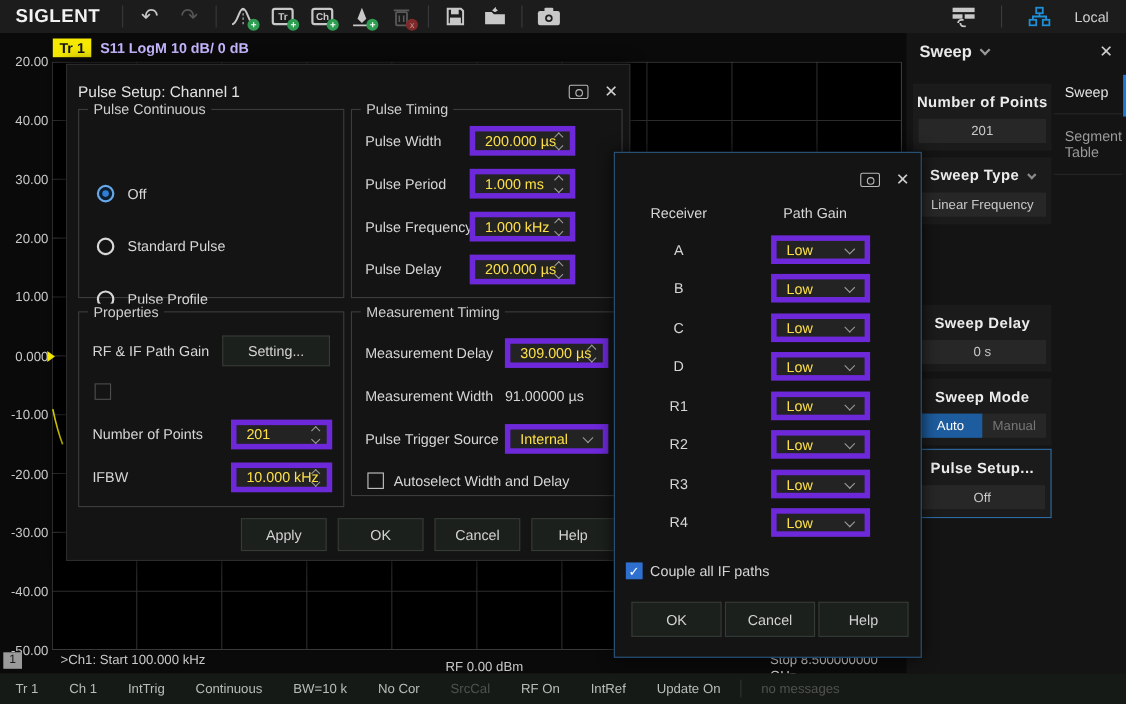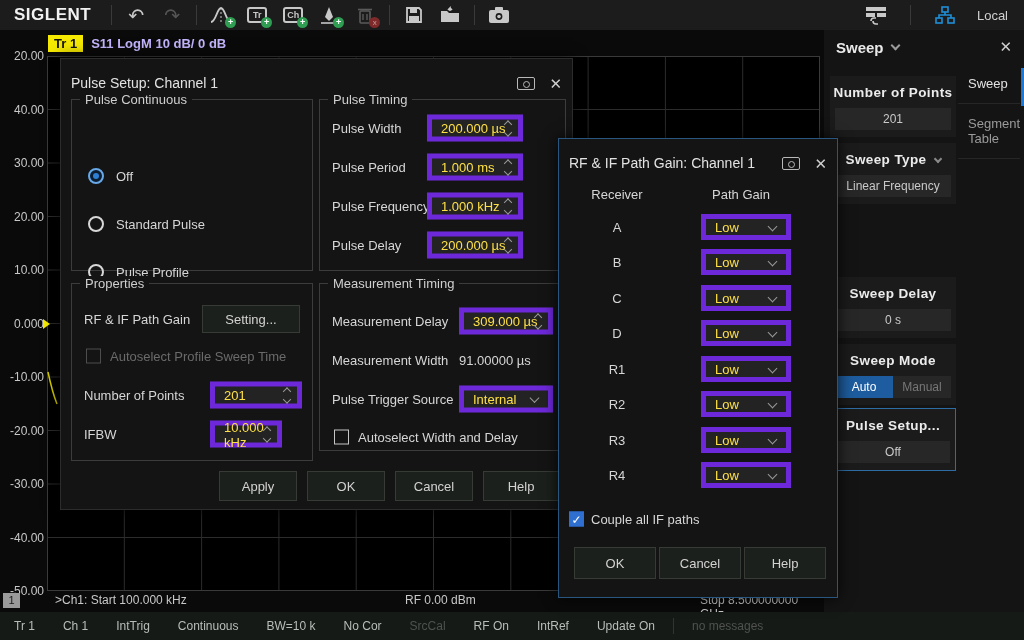--- a/index.html
+++ b/index.html
@@ -33,21 +33,21 @@
   
   .plot { position:absolute; left:47px; top:56px; width:773px; height:535px; background:#000; }
   .ytick { position:absolute; width:44px; text-align:right; color:#c8c8c8; font-size:12px; transform:translateY(-50%); left:0; }
   .ref-marker { position:absolute; left:43px; top:324px; width:0; height:0; transform:translateY(-50%);
                 border-top:5px solid transparent; border-bottom:5px solid transparent; border-left:7px solid #f5e900; }
   
   .plot-status { position:absolute; left:0; top:592px; width:820px; height:17px; color:#c8c8c8; font-size:12px; }
   .chan-badge { position:absolute; left:3px; top:1px; width:17px; height:15px; background:#9a9a9a; color:#1a1a1a;
                 font-size:11px; text-align:center; line-height:15px; }
   .ps-start { position:absolute; left:55px; top:1px; }
-  .ps-rf { position:absolute; left:405px; top:1px; }
+  .ps-rf { position:absolute; left:405px; top:7px; }
   .ps-stop { position:absolute; left:700px; top:1px; }
 
   
   .bottombar { position:absolute; left:0; top:612px; width:1024px; height:28px; background:#161a16;
                display:flex; align-items:center; font-size:12px; color:#b9bdb9; }
   .sb-item { padding:0 14px; white-space:nowrap; }
   .sb-item.dim { color:#4f524f; }
   .sb-sep { width:1px; height:16px; background:#333; margin:0 4px; }
 
   
@@ -366,33 +366,32 @@
             <span class="chev down"></span>
           </span>
       </div>
     </div>
 
     <div class="group" style="left:10px; top:224px; width:242px; height:178px">
       <span class="group-label">Properties</span>
       <span class="f-label" style="left:12px; top:35px">RF &amp; IF Path Gain</span>
       <div class="btn" style="left:130px; top:21px; width:98px; height:28px">Setting...</div>
       <span class="check dis" style="left:14px; top:72px"></span>
-      <span class="f-label dim" style="left:38px; top:72px">Autoselect Profile Sweep Time</span>
 
       <span class="f-label" style="left:12px; top:111px">Number of Points</span>
       <div class="field" style="left:138px; top:111px; width:92px; height:27px">
         <span>201</span>
         <span class="spin">
             <span class="chev up"></span>
             <span class="chev down"></span>
           </span>
       </div>
 
       <span class="f-label" style="left:12px; top:150px">IFBW</span>
-      <div class="field" style="left:138px; top:150px; width:72px; height:27px">
+      <div class="field" style="left:138px; top:150px; width:92px; height:27px">
         <span>10.000 kHz</span>
         <span class="spin">
             <span class="chev up"></span>
             <span class="chev down"></span>
           </span>
       </div>
     </div>
 
     <div class="group" style="left:258px; top:224px; width:247px; height:168px">
       <span class="group-label">Measurement Timing</span>
@@ -420,21 +419,20 @@
     </div>
 
     <div class="btn" style="left:158px; top:412px; width:78px; height:30px">Apply</div>
     <div class="btn" style="left:246px; top:412px; width:78px; height:30px">OK</div>
     <div class="btn" style="left:334px; top:412px; width:78px; height:30px">Cancel</div>
     <div class="btn" style="left:422px; top:412px; width:76px; height:30px">Help</div>
   </div>
 
   <div class="dialog focus" style="left:558px; top:138px; width:280px; height:460px; z-index:20">
     <div class="dlg-titlebar">
-      <span class="dlg-title">RF &amp; IF Path Gain: Channel 1</span>
       <span class="dlg-icons">
         <span class="cam-icon"></span>
         <span class="x-icon">✕</span>
       </span>
     </div>
 
     <span class="col-header" style="left:58px; top:55px">Receiver</span>
     <span class="col-header" style="left:182px; top:55px">Path Gain</span>
 
     <span class="rcv" style="left:58px; top:88px">A</span>

